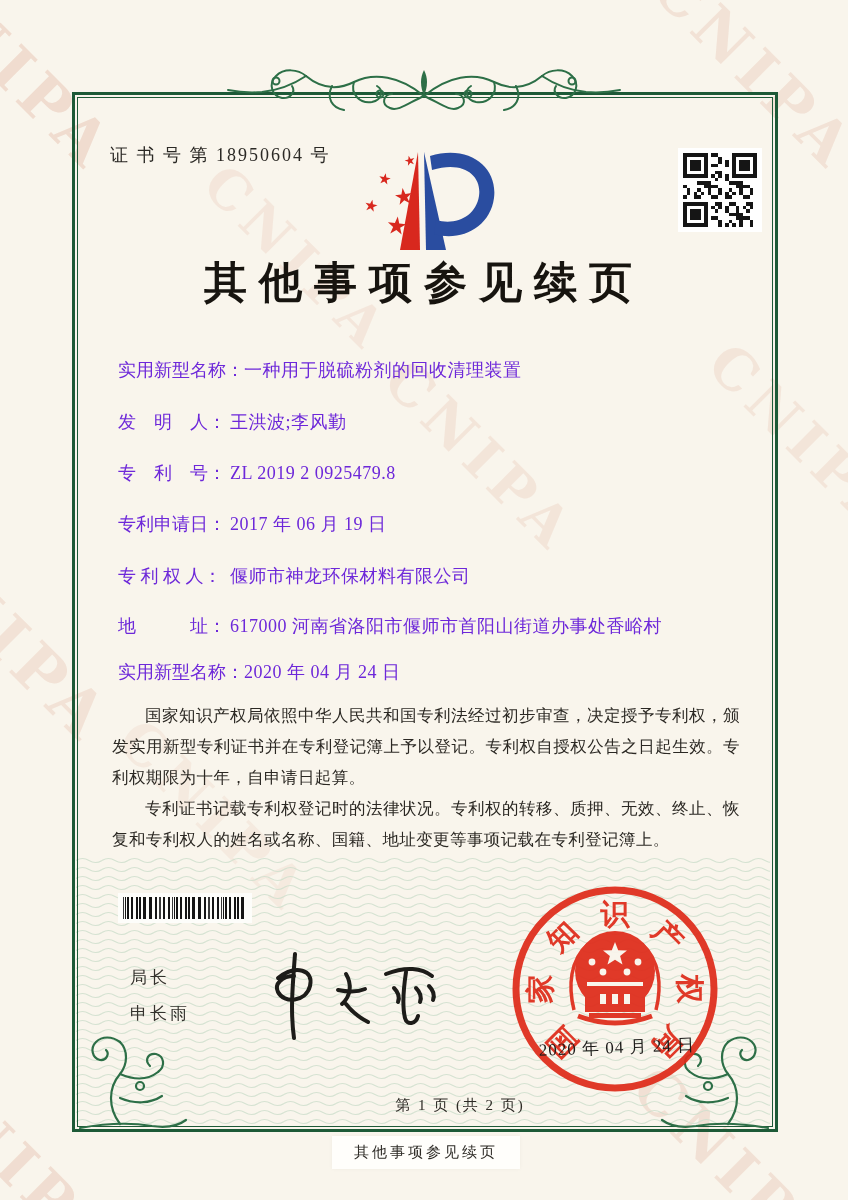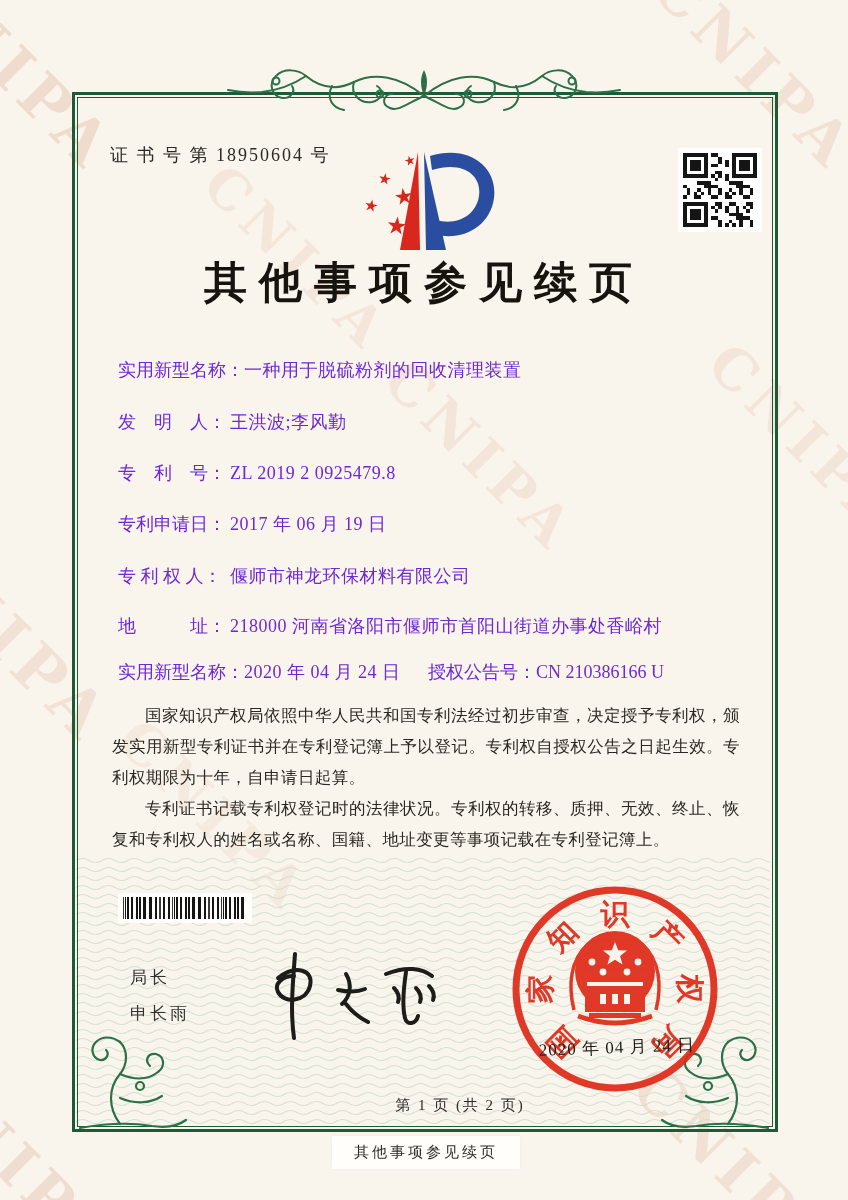--- a/index.html
+++ b/index.html
@@ -357,27 +357,24 @@
 <div class="field" style="top:461px;">
   <span class="flabel">专　利　号：</span><span class="fvalue">ZL 2019 2 0925479.8</span>
 </div>
 <div class="field" style="top:512px;">
   <span class="flabel">专利申请日：</span><span class="fvalue">2017 年 06 月 19 日</span>
 </div>
 <div class="field" style="top:564px;">
   <span class="flabel">专 利 权 人：</span><span class="fvalue">偃师市神龙环保材料有限公司</span>
 </div>
 <div class="field" style="top:614px;">
-  <span class="flabel">地　　　址：</span><span class="fvalue">218000 河南省洛阳市偃师市首阳山街道办事处香峪村</span>
+  <span class="flabel">地　　　址：</span><span class="fvalue">617000 河南省洛阳市偃师市首阳山街道办事处香峪村</span>
 </div>
 <div class="field" style="top:660px;">
   <span class="flabel">实用新型名称：</span><span class="fvalue">2020 年 04 月 24 日</span>
-  <span class="grant-no">
-    <span>授权公告号：</span><span>CN 210386166 U</span>
-  </span>
 </div>
 
 <div class="paras">
   <p>国家知识产权局依照中华人民共和国专利法经过初步审查，决定授予专利权，颁发实用新型专利证书并在专利登记簿上予以登记。专利权自授权公告之日起生效。专利权期限为十年，自申请日起算。</p>
   <p>专利证书记载专利权登记时的法律状况。专利权的转移、质押、无效、终止、恢复和专利权人的姓名或名称、国籍、地址变更等事项记载在专利登记簿上。</p>
 </div>
 
 <div class="barcode" id="barcode">
     <i style="width: 1px; background: rgb(58, 58, 58);"></i>
     <i style="width: 1px; background: transparent;"></i>

